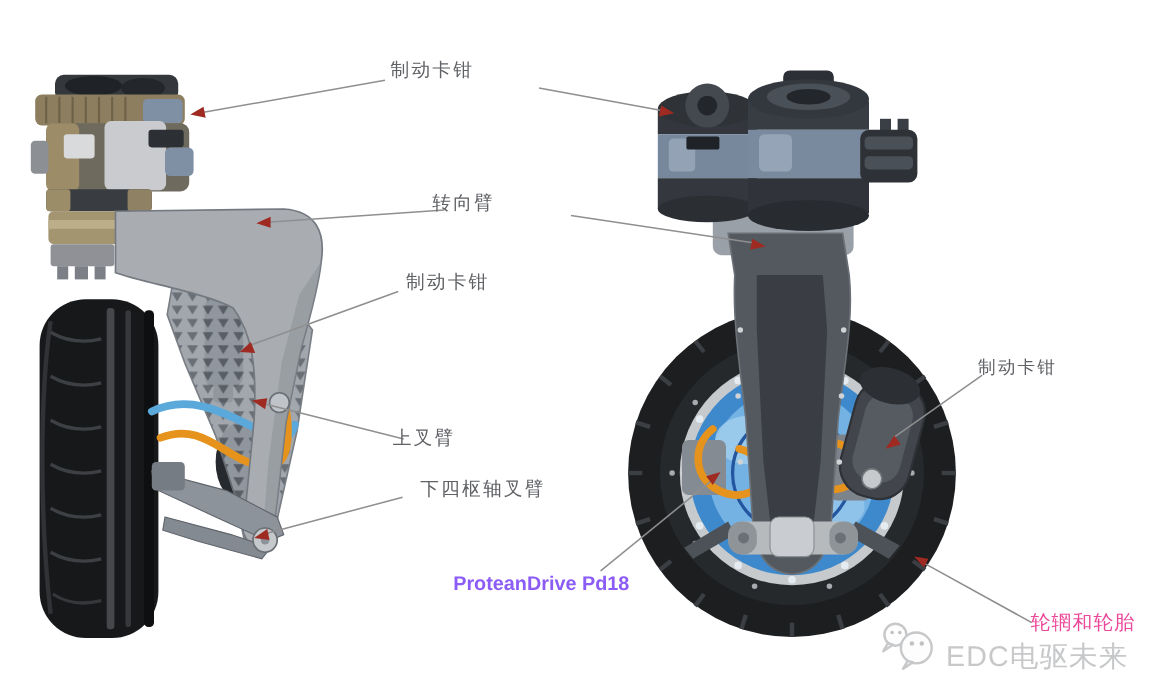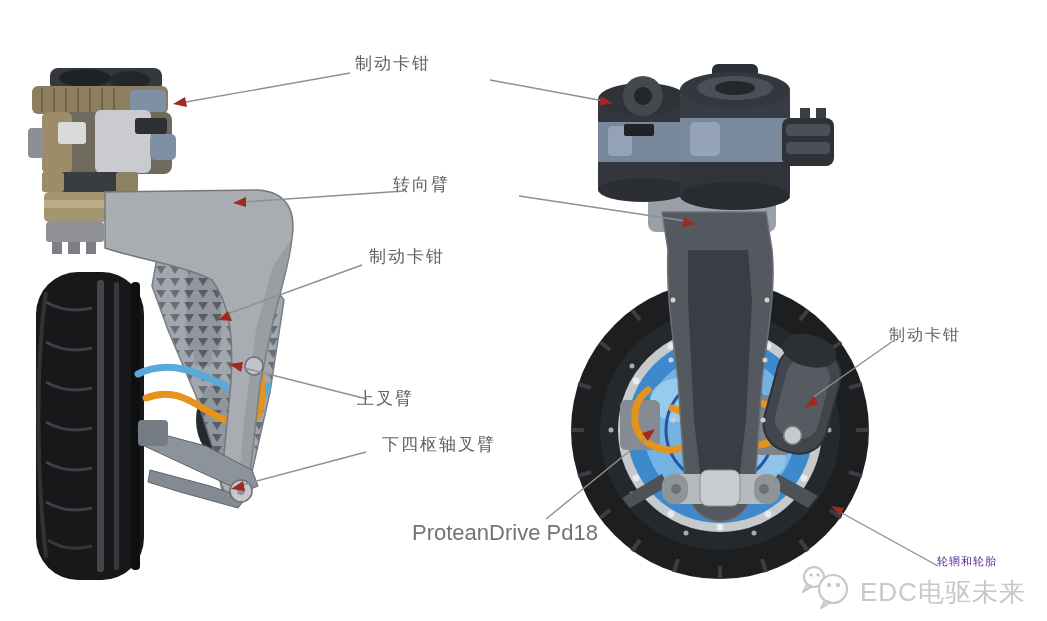--- a/index.html
+++ b/index.html
@@ -6,28 +6,28 @@
   .stage{
     position:relative;width:1047px;height:621px;background:#ffffff;overflow:hidden;
     font-family:"Liberation Sans","DejaVu Sans",sans-serif;
   }
   .artwork{position:absolute;left:0;top:0;}
   .label{
     position:absolute;color:#5f6165;font-size:17px;letter-spacing:2px;
     white-space:nowrap;line-height:1.1;
   }
   .label-strong{
-    position:absolute;color:#737373;font-size:22px;font-weight:400;letter-spacing:0;
+    position:absolute;color:#8b5cf6;font-size:18px;font-weight:700;letter-spacing:0;
     white-space:nowrap;
   }
   .label-faint{
-    position:absolute;color:#4c1d95;font-size:11px;letter-spacing:1px;white-space:nowrap;z-index:1;
+    position:absolute;color:#ec4899;font-size:18px;letter-spacing:1px;white-space:nowrap;z-index:1;
   }
   .watermark{
-    position:absolute;left:800px;top:563px;display:flex;align-items:center;z-index:2;
+    position:absolute;left:800px;top:563px;display:flex;align-items:flex-end;z-index:2;
   }
   .watermark-text{
     color:#c7c8ca;font-size:26px;letter-spacing:1px;margin-left:6px;margin-top:8px;
     text-shadow:1px 1px 0 #ffffff, -1px -1px 0 #ffffff;
   }
 </style>
 </head>
 <body>
 
 <div class="stage">

